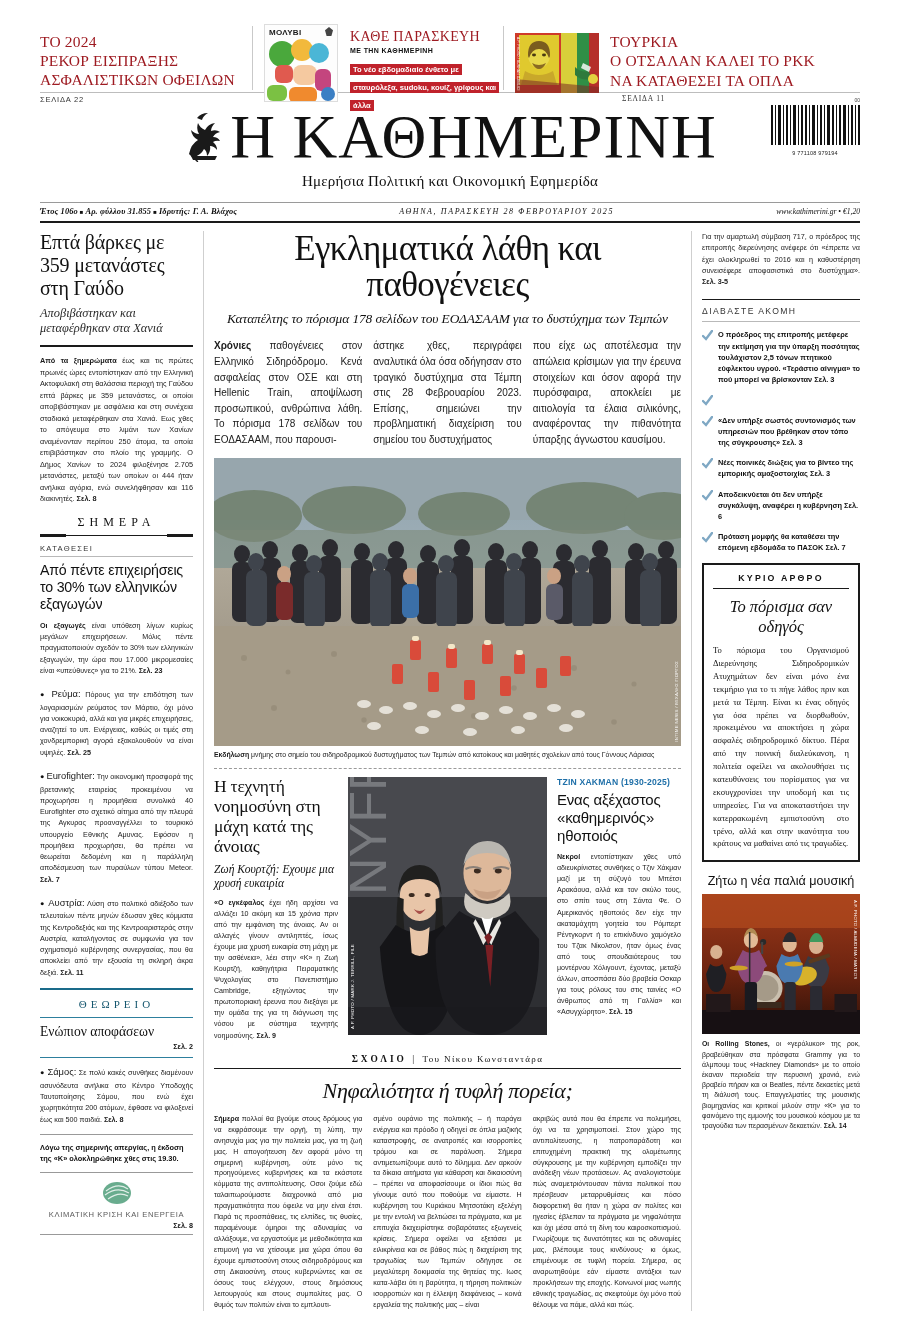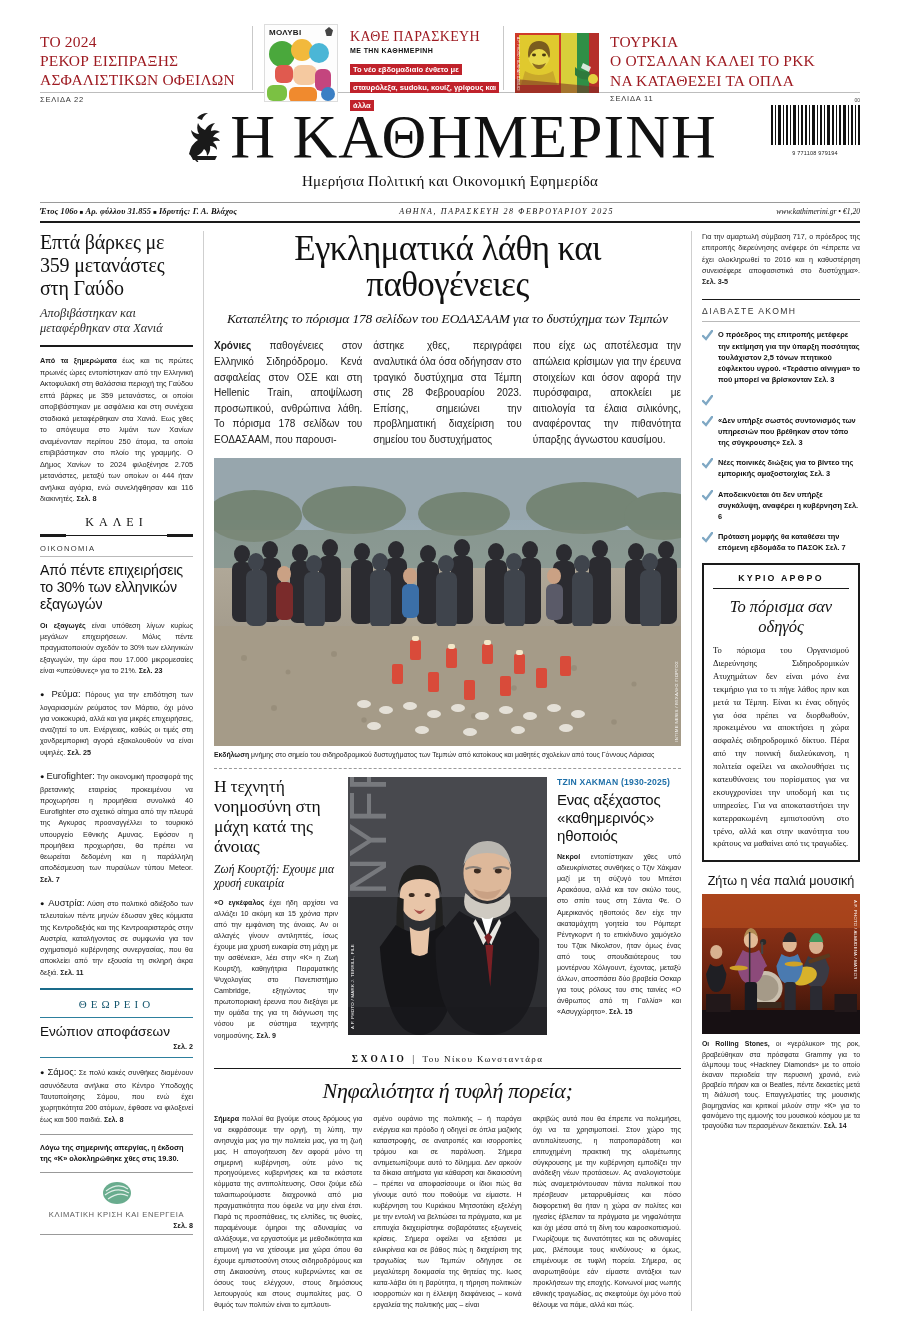--- a/index.html
+++ b/index.html
@@ -29,21 +29,21 @@
   .promo-b { width: 165px; padding: 6px 0 0 12px; }
   .promo-b h4 { font-size: 14px; font-weight: 400; color: #9e1b22; line-height: 1.05; letter-spacing: .3px;}
   .promo-b .sub { font-family:"Liberation Sans",sans-serif; font-size: 7px; font-weight:bold; color:#111; letter-spacing:.4px; margin: 2px 0 4px; }
   .promo-b .redbox { font-family:"Liberation Sans",sans-serif; font-size: 7.6px; font-weight:bold; color:#fff; background:#c0222b; line-height:1.52; padding: 1px 3px; display:inline; box-decoration-break: clone; -webkit-box-decoration-break: clone; }
 
   .promo-pic { width: 84px; height: 60px; margin: 9px 0 0 0; position: relative; overflow: hidden; flex:none; }
   .promo-pic .credit { position:absolute; left:1px; top:4px; writing-mode: vertical-rl; font-size:3.2px; color:#fff; font-family:"Liberation Sans",sans-serif; letter-spacing:.2px; }
 
   .promo-c { padding: 8px 0 0 11px; }
   .promo-c h3 { font-size: 15.5px; font-weight: 400; color: #9e1b22; line-height: 1.25; letter-spacing:.2px; }
-  .promo-c .pg { font-family:Liberation Sans, sans-serif; font-size: 7.5px; letter-spacing: .8px; color:#333; margin-top: 4px; }
+  .promo-c .pg { font-family:Liberation Serif, serif; font-size: 7.5px; letter-spacing: .8px; color:#333; margin-top: 4px; margin-left: 12px; }
 
   .rule-thin { border-top: 1px solid #bdbdbd; }
 
   
   .masthead { position: relative; height: 86px; display:flex; align-items:center; justify-content:center; }
   .mast-inner { display:flex; align-items:center; gap: 3px; }
   .griffin { width: 44px; height: 52px; flex:none; }
   .mast-title { font-family: "Liberation Serif", serif; font-size: 62px; font-weight: 400; letter-spacing: 1px; line-height: 1; white-space: nowrap; }
   .barcode { position: absolute; right: 0; top: 12px; width: 90px; height: 50px; }
   .barcode .bars { width:100%; height:40px; }
@@ -79,21 +79,21 @@
   .cat-rule { border-top: 1px solid #b9b9b9; margin-bottom: 5px; }
   .sans-hl { font-family:"Liberation Sans",sans-serif; font-size: 14.2px; font-weight: 400; line-height: 1.2; letter-spacing:-.2px; color:#111; }
   .brief { font-family:"Liberation Sans",sans-serif; font-size: 7.2px; line-height: 1.56; text-align: justify; margin-top: 7px; color:#1a1a1a;}
   .brief .lead-b { font-weight: bold; }
   .brief .dot { color:#111; }
   .brief .tag { font-weight: normal; font-size: 9.4px; }
   .brief .pgref { font-weight: bold; }
 
   .theorio-head { text-align:center; font-size: 11px; letter-spacing: 4px; padding: 8px 0 4px; border-top: 2px solid #1a6b8a; margin-top: 10px; color:#15566e; font-family:"Liberation Serif",serif;}
   .teal-rule { border-top: 1px solid #2d7f9d; margin: 3px 0 6px; }
-  .theorio-hl { font-family:Liberation Sans, sans-serif; font-size: 13.6px; line-height:1.2; color:#111; }
+  .theorio-hl { font-family:Liberation Serif, serif; font-size: 13.6px; line-height:1.2; color:#111; }
   .pg-right { text-align:right; font-family:"Liberation Sans",sans-serif; font-size:7.2px; font-weight:bold; margin-top:2px;}
   .strike-note { font-family:"Liberation Sans",sans-serif; font-size:7.4px; font-weight:bold; line-height:1.5; color:#111; }
   .climate { text-align:center; margin-top: 6px; }
   .climate .label { font-family:"Liberation Sans",sans-serif; font-size:7.6px; letter-spacing:.6px; color:#5a5a5a; }
   .climate .leaf { width: 34px; height: 26px; margin: 0 auto 1px; }
 
   
   .main-hl { font-size: 35px; line-height: 1.02; font-weight: 400; letter-spacing: -.6px; text-align:center; }
   .main-sub { font-size: 13.4px; font-style: italic; text-align:center; margin-top: 9px; letter-spacing:-.1px; }
   .triple { display:flex; gap: 11px; margin-top: 11px; }
@@ -275,28 +275,28 @@
 
     <div class="col-left">
 
       <div>
         <div class="lead-hl">Επτά βάρκες με 359 μετανάστες στη Γαύδο</div>
         <div class="lead-sub">Αποβιβάστηκαν και μεταφέρθηκαν στα Χανιά</div>
         <div class="kicker-rule"></div>
         <div class="body-s"><b>Από τα ξημερώματα</b><span> έως και τις πρώτες πρωινές ώρες εντοπίστηκαν από την Ελληνική Ακτοφυλακή στη θαλάσσια περιοχή της Γαύδου επτά βάρκες με 359 μετανάστες, οι οποίοι αποβιβάστηκαν με ασφάλεια και στη συνέχεια σταδιακά μεταφέρθηκαν στα Χανιά. Εως χθες το απόγευμα στο λιμάνι των Χανίων αναμένονταν περίπου 250 άτομα, τα οποία επιβιβάστηκαν στο πλοίο της γραμμής. Ο Δήμος Χανίων το 2024 φιλοξένησε 2.705 μετανάστες, μεταξύ των οποίων οι 444 ήταν ανήλικα αγόρια, ενώ συνελήφθησαν και 116 διακινητές.</span><b> Σελ. 8</b></div>
       </div>
 
-      <div class="sectionhead">ΚΑΛΕΙ</div>
+      <div class="sectionhead">ΣΗΜΕΡΑ</div>
       <div class="sec-rule">
           <div class="b"></div>
           <div class="l"></div>
           <div class="b"></div>
         </div>
 
-      <div class="cat">ΟΙΚΟΝΟΜΙΑ</div>
+      <div class="cat">ΚΑΤΑΘΕΣΕΙ</div>
       <div class="cat-rule"></div>
       <div class="sans-hl">Από πέντε επιχειρήσεις το 30% των ελληνικών εξαγωγών</div>
       <div class="brief"><b class="lead-b">Οι εξαγωγές</b><span> είναι υπόθεση λίγων κυρίως μεγάλων επιχειρήσεων. Μόλις πέντε πραγματοποιούν σχεδόν το 30% των ελληνικών εξαγωγών, την ώρα που 17.000 μικρομεσαίες είναι «υπεύθυνες» για το 21%.</span><b class="pgref"> Σελ. 23</b></div>
 
       <div class="brief" style="margin-top:11px;"><span class="dot">●</span> <span class="tag">Ρεύμα:</span><span> Πόρους για την επιδότηση των λογαριασμών ρεύματος τον Μάρτιο, όχι μόνο για νοικοκυριά, αλλά και για μικρές επιχειρήσεις, αναζητεί το υπ. Ενέργειας, καθώς οι τιμές στη χονδρεμπορική αγορά εξακολουθούν να είναι υψηλές.</span><b class="pgref"> Σελ. 25</b></div>
 
       <div class="brief" style="margin-top:11px;"><span class="dot">●</span> <span class="tag">Eurofighter:</span><span> Την οικονομική προσφορά της βρετανικής εταιρείας προκειμένου να προχωρήσει η προμήθεια συνολικά 40 Eurofighter στο σχετικό αίτημα από την πλευρά της Αγκυρας προαναγγέλλει το τουρκικό υπουργείο Εθνικής Αμυνας. Εφόσον η προμήθεια προχωρήσει, θα πρέπει να θεωρείται δεδομένη και η παράλληλη αποδέσμευση των πυραύλων τύπου Meteor.</span><b class="pgref"> Σελ. 7</b></div>
 
       <div class="brief" style="margin-top:11px;"><span class="dot">●</span> <span class="tag">Αυστρία:</span><span> Λύση στο πολιτικό αδιέξοδο των τελευταίων πέντε μηνών έδωσαν χθες κόμματα της Κεντροδεξιάς και της Κεντροαριστεράς στην Αυστρία, καταλήγοντας σε συμφωνία για τον σχηματισμό κυβέρνησης συνεργασίας, που θα αποκλείει από την εξουσία τη σκληρή άκρα δεξιά.</span><b class="pgref"> Σελ. 11</b></div>
 

